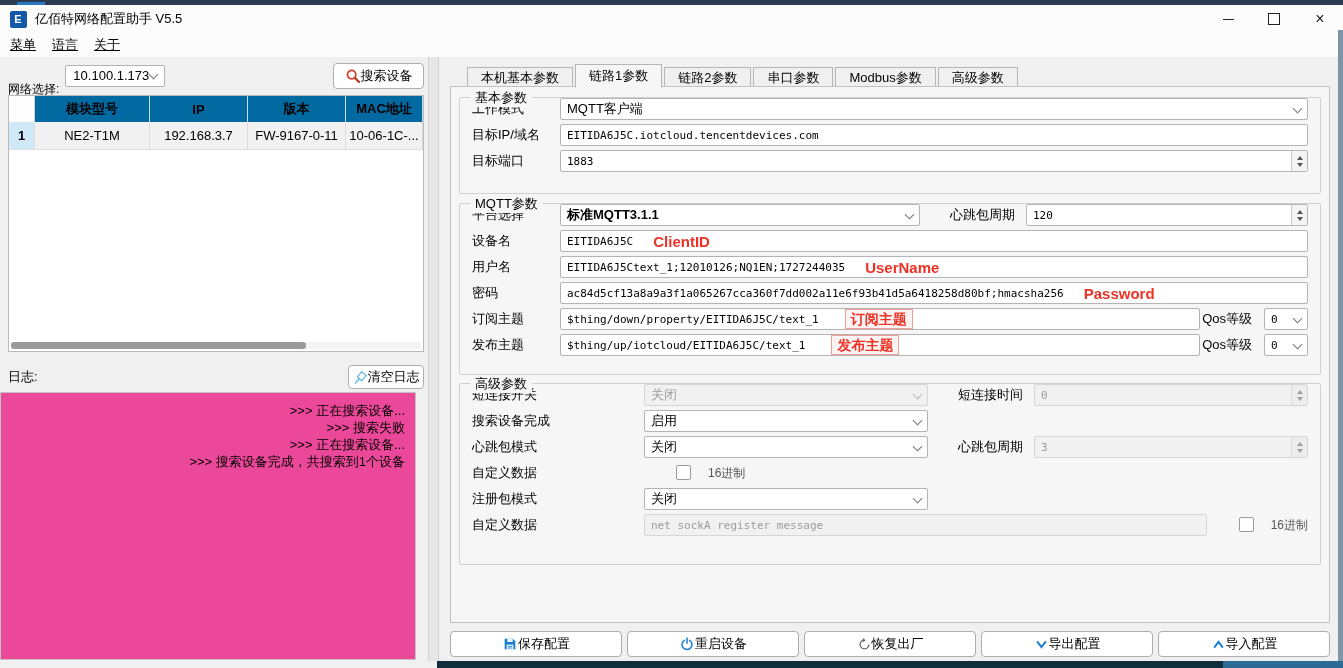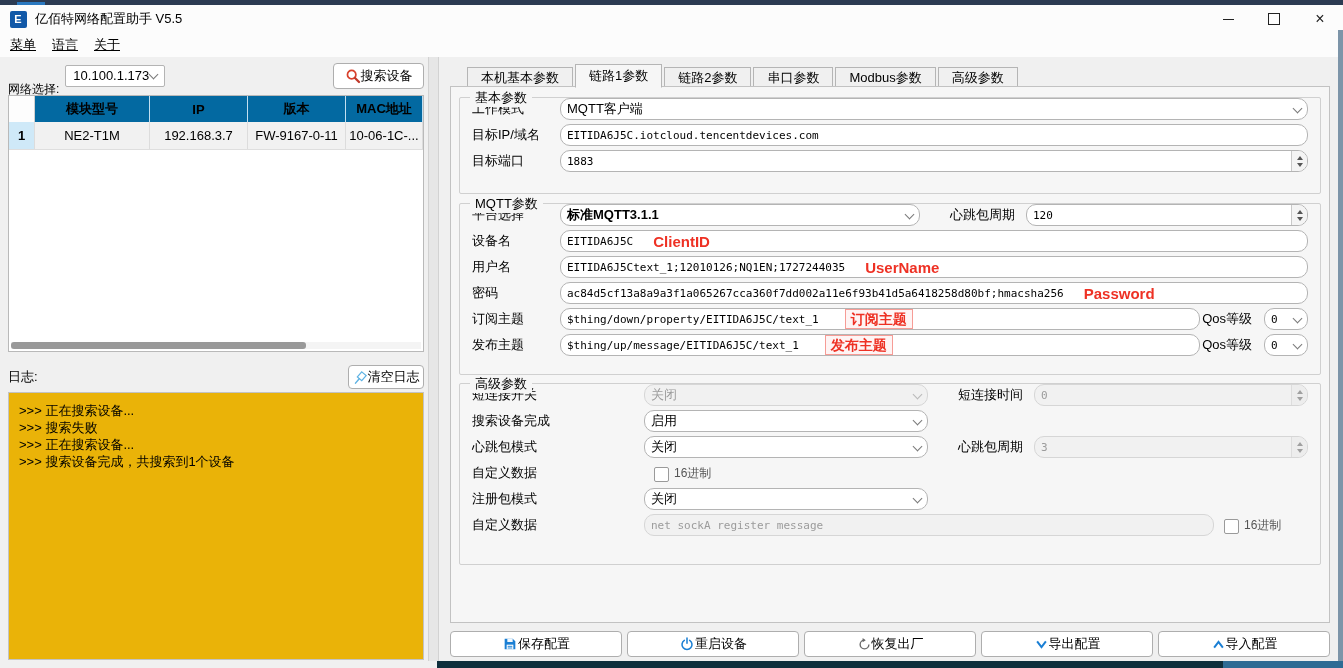--- a/index.html
+++ b/index.html
@@ -42,22 +42,22 @@
   .t-row{display:flex;height:27px;font-size:13px;background:#f1f1f1;border-bottom:1px solid #dedede;}
   .t-row .cell{display:flex;align-items:center;justify-content:center;border-right:1px solid #dcdcdc;box-sizing:border-box;}
   .t-row .idx{width:26px;background:#cfe9f8;font-weight:bold;}
   .c-model{width:115px;} .c-ip{width:98px;} .c-ver{width:98px;} .c-mac{flex:1;overflow:hidden;white-space:nowrap;}
   #table-hscroll{position:absolute;left:2px;bottom:2px;width:410px;height:7px;background:#f4f4f4;}
   #table-hscroll .thumb{width:72%;height:7px;background:#999;border-radius:3px;}
 
   #log-row{left:8px;top:364px;width:416px;height:26px;display:flex;align-items:center;}
   #log-row .lbl{font-size:13px;}
   #clear-btn{margin-left:auto;width:76px;height:24px;}
-  #log-box{left:8px;top:392px;width:416px;height:268px;background:#eab308;border:1px solid #c3c3c3;
-           box-sizing:border-box;padding:9px 10px;font-size:13px;line-height:17px;}
+  #log-box{left:0;top:392px;width:416px;height:268px;background:#ec4899;border:1px solid #c3c3c3;
+           box-sizing:border-box;padding:9px 10px;font-size:13px;line-height:17px;text-align:right;}
 
   #splitter{left:428px;top:57px;width:9px;height:604px;background:#e6e6e6;border-left:1px solid #d2d2d2;border-right:1px solid #d2d2d2;}
   #right-edge{left:1338px;top:30px;width:5px;height:631px;background:#7d95a9;}
   #bottom-strip{left:437px;top:661px;width:906px;height:7px;background:#0f2f3c;}
   #bottom-strip .seg{position:absolute;right:0;top:0;width:120px;height:7px;background:#2e6b94;}
 
   
   #tabbar{left:450px;top:63px;width:888px;height:24px;display:flex;align-items:flex-end;padding-left:17px;}
   .tab{height:20px;border:1px solid #b5b5b5;border-bottom:none;background:#f0f0f0;display:flex;
        align-items:center;padding:0 13px;font-size:13px;margin-right:2px;box-sizing:border-box;}
@@ -69,40 +69,40 @@
   .group .legend{position:absolute;top:-9px;left:10px;background:#f6f6f6;padding:0 5px;font-size:13px;}
   #group-basic{top:10px;height:97px;}
   #group-mqtt{top:116px;height:172px;}
   #group-adv{top:296px;height:182px;}
   .frow{display:flex;align-items:center;height:22px;margin:0 12px 4px 12px;}
   #group-basic .frow:first-of-type{margin-top:20px;}
   #group-mqtt .frow:first-of-type{margin-top:16px;}
   #group-adv .frow:first-of-type{margin-top:18px;}
   .flabel{width:88px;flex:none;font-size:13px;}
   #group-adv .flabel{width:172px;}
-  .field{background:#fff;border:1px solid #b4b4b4;border-radius:10px;height:22px;display:flex;align-items:center;
+  .field{background:#fff;border:1px solid #b4b4b4;border-radius:2px;height:22px;display:flex;align-items:center;
          padding:0 6px;font-family:"DejaVu Sans Mono",monospace;font-size:11px;box-sizing:border-box;overflow:hidden;white-space:nowrap;}
   .field.cn{font-family:"Liberation Sans",sans-serif;font-size:13px;}
   .grow{flex:1;}
   .spinbtns{margin-left:auto;flex:none;width:15px;height:20px;border-left:1px solid #c9c9c9;display:flex;
             flex-direction:column;align-items:center;justify-content:center;gap:3px;background:#f4f4f4;margin-right:-6px;}
   .arr-up{width:0;height:0;border-left:3.5px solid transparent;border-right:3.5px solid transparent;border-bottom:4px solid #555;}
   .arr-dn{width:0;height:0;border-left:3.5px solid transparent;border-right:3.5px solid transparent;border-top:4px solid #555;}
   .disabled{background:#f1f1f1;border-color:#d6d6d6;color:#9b9b9b;}
   .disabled .chev{border-color:#b9b9b9;}
   .disabled .spinbtns{background:#ededed;border-color:#ddd;}
   .disabled .arr-up{border-bottom-color:#a0a0a0;}
   .disabled .arr-dn{border-top-color:#a0a0a0;}
   .mid-label{font-size:13px;flex:none;margin-left:30px;width:76px;}
   .annot{color:#ee3124;font-family:"Liberation Sans",sans-serif;font-weight:bold;font-size:15px;margin-left:20px;flex:none;}
   .annot.boxed{font-size:14px;border:1px solid rgba(238,49,36,.45);background:rgba(238,49,36,.05);
                padding:1px 5px;margin-left:26px;line-height:16px;}
   .qos-label{font-size:13px;margin-left:auto;flex:none;}
   .qos-combo{width:44px;margin-left:12px;flex:none;font-family:"DejaVu Sans Mono",monospace;font-size:11px;}
-  .checkwrap{display:flex;align-items:flex-end;margin-left:10px;flex:none;gap:5px;}
+  .checkwrap{display:flex;align-items:flex-start;margin-left:32px;flex:none;gap:17px;}
   .checkbox{width:13px;height:13px;border:1px solid #9a9a9a;background:#fff;border-radius:2px;}
   .checkwrap .cl{font-size:12px;color:#555;}
 
   
   #footer{left:450px;top:631px;width:880px;height:26px;display:flex;gap:5px;}
   #footer .btn{flex:1;height:26px;border-radius:4px;}
   .logline{white-space:nowrap;}
 </style>
 </head>
 <body>
@@ -276,21 +276,21 @@
       </div>
       <span class="qos-label">Qos等级</span>
       <div class="field qos-combo">
         <span>0</span>
         <span class="chev"></span>
       </div>
     </div>
     <div class="frow">
       <span class="flabel">发布主题</span>
       <div class="field" style="width:640px;">
-        <span>$thing/up/message/EITIDA6J5C/text_1</span>
+        <span>$thing/up/iotcloud/EITIDA6J5C/text_1</span>
         <span class="annot boxed">发布主题</span>
       </div>
       <span class="qos-label">Qos等级</span>
       <div class="field qos-combo">
         <span>0</span>
         <span class="chev"></span>
       </div>
     </div>
   </div>
 

